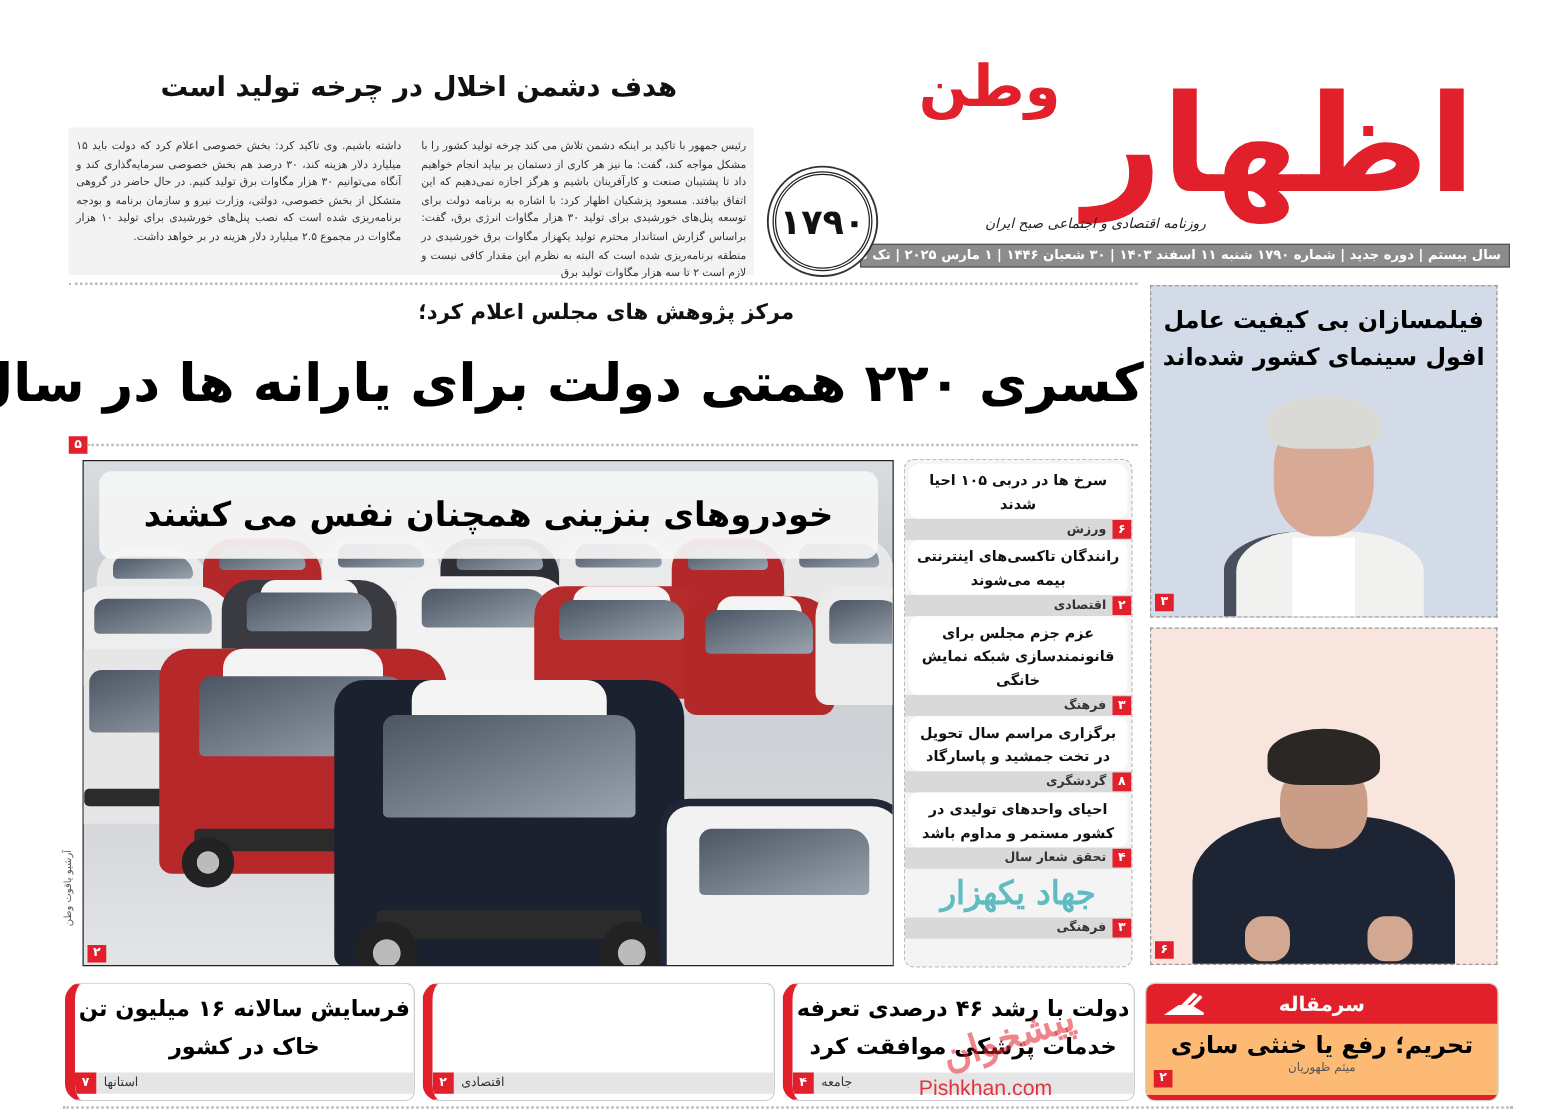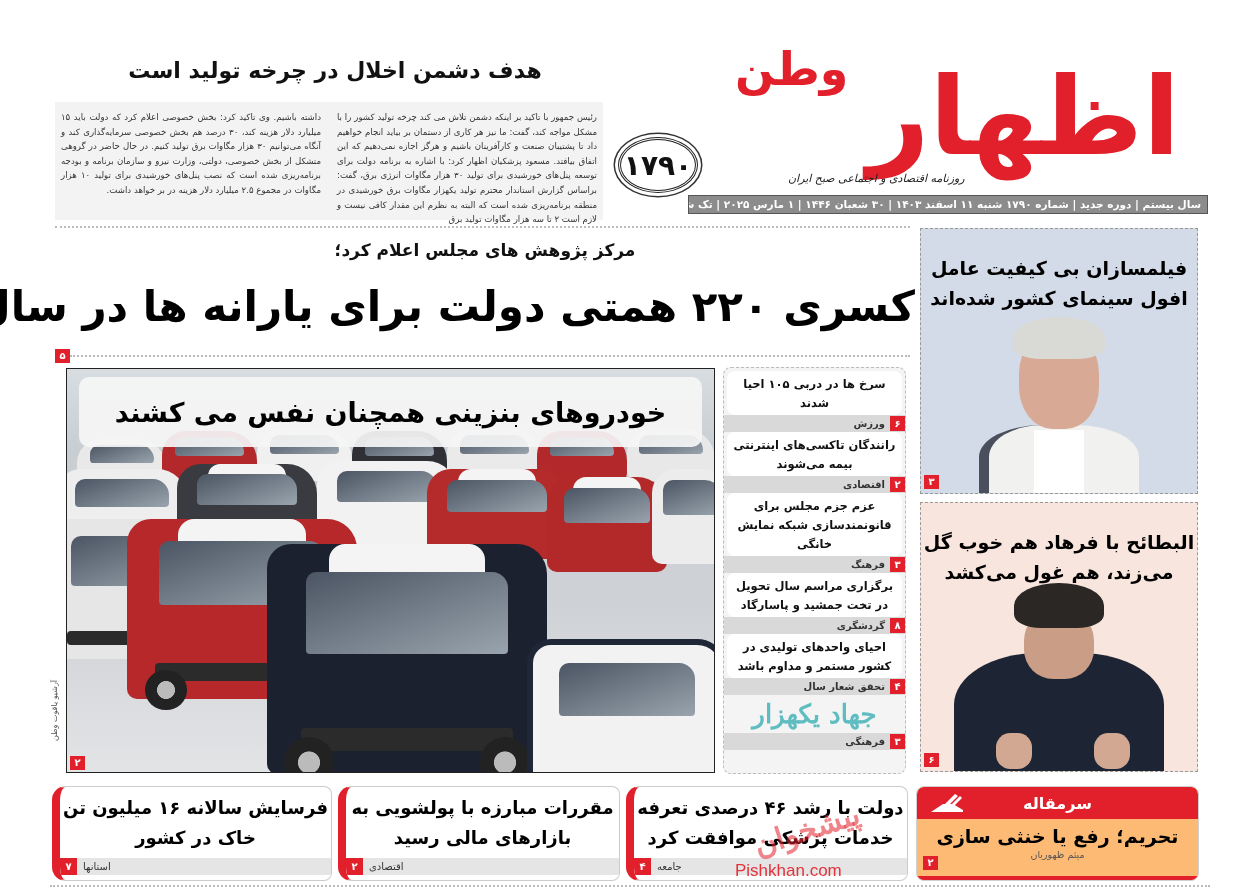--- a/index.html
+++ b/index.html
@@ -9,21 +9,21 @@
   .abs { position: absolute; }
 
   
   #masthead { left: 690px; top: 44px; width: 520px; height: 150px; direction: rtl; }
   #logo-main { position: absolute; right: 30px; top: 18px; font-family: "DejaVu Sans", sans-serif; font-weight: bold; font-size: 108px; line-height: 110px; color: #e2202b; letter-spacing: -4px; }
   #logo-watan { position: absolute; left: 45px; top: 0px; font-weight: bold; font-size: 46px; color: #e2202b; line-height: 50px; }
   #tagline { position: absolute; left: 98px; top: 128px; font-family: "DejaVu Serif", serif; font-style: italic; font-size: 11px; color: #222; }
 
   #issue-bar { left: 688px; top: 195px; width: 520px; height: 19px; background: #8c8c8c; border: 1px solid #555; color: #fff; font-size: 10.5px; font-weight: bold; line-height: 17px; padding: 0 6px; white-space: nowrap; overflow: hidden; text-align: right; }
 
-  #issue-circle { left: 618px; top: 137px; width: 80px; height: 56px; border: 3px double #222; border-radius: 50%; background: #fff; display: flex; align-items: center; justify-content: center; font-size: 28px; font-weight: bold; color: #111; box-shadow: 0 0 0 3px #fff, 0 0 0 4.5px #333; direction: ltr; }
+  #issue-circle { left: 618px; top: 137px; width: 80px; height: 80px; border: 3px double #222; border-radius: 50%; background: #fff; display: flex; align-items: center; justify-content: center; font-size: 28px; font-weight: bold; color: #111; box-shadow: 0 0 0 3px #fff, 0 0 0 4.5px #333; direction: ltr; }
 
   
   #lead-title { left: 60px; top: 58px; width: 550px; text-align: center; font-weight: bold; font-size: 22px; color: #111; }
   #lead-body { left: 55px; top: 102px; width: 548px; height: 118px; background: #f3f3f3; padding: 8px 6px; display: flex; gap: 16px; }
   .lead-col { flex: 1; font-size: 8.6px; line-height: 14.6px; color: #333; text-align: justify; }
 
   
   .dotted-h { height: 0; border-top: 2px dotted #bbb; }
   #rule-top { left: 55px; top: 226px; width: 855px; }
   #kicker { left: 60px; top: 240px; width: 850px; text-align: center; font-size: 17px; font-weight: bold; color: #111; }
@@ -48,21 +48,21 @@
   .brief { background: #fff; border-radius: 8px; margin-bottom: 0; }
   .brief-title { font-weight: bold; font-size: 11.5px; line-height: 19px; text-align: center; color: #111; padding: 4px 6px 2px; }
   .brief-foot { background: #d9d9d9; height: 17px; display: flex; align-items: center; gap: 5px; padding-right: 0; margin: 0 -3px; }
   .brief-foot .page-tag { height: 15px; line-height: 15px; }
   .brief-foot span.sec { font-size: 10px; font-weight: bold; color: #333; }
   #jihad-logo { text-align: center; font-size: 26px; font-weight: bold; color: #5fbdc1; font-family: "DejaVu Serif", serif; letter-spacing: 1px; padding: 4px 0; }
 
   
   #feat1 { left: 920px; top: 228px; width: 278px; height: 266px; background: #d4dbe8; border: 1px dashed #999; overflow: hidden; }
   #feat2 { left: 920px; top: 502px; width: 278px; height: 270px; background: #f8e5de; border: 1px dashed #999; overflow: hidden; }
-  .feat-title { position: absolute; top: 24px; left: 0; right: 0; text-align: center; font-weight: bold; font-size: 19px; line-height: 30px; color: #000; }
+  .feat-title { position: absolute; top: 12px; left: 0; right: 0; text-align: center; font-weight: bold; font-size: 19px; line-height: 30px; color: #000; }
   .person { position: absolute; left: 50%; transform: translateX(-50%); }
   .person .head { position: absolute; border-radius: 45% 45% 42% 42%; }
   .person .hair { position: absolute; border-radius: 50% 50% 30% 30%; }
   .person .body { position: absolute; border-radius: 40% 40% 0 0; }
   #feat1 .page-tag, #feat2 .page-tag { position: absolute; left: 3px; bottom: 4px; }
 
   
   #editorial { left: 916px; top: 786px; width: 283px; height: 95px; border: 1.5px solid #cfcfcf; border-radius: 8px; overflow: hidden; background: #fdba74; }
   #editorial-bar { height: 32px; background: #e2202b; border-radius: 7px 7px 0 0; display: flex; align-items: center; justify-content: center; color: #fff; font-weight: bold; font-size: 16px; position: relative; }
   #editorial-icon { position: absolute; left: 12px; top: 5px; width: 36px; height: 22px; }
@@ -235,21 +235,20 @@
   <div class="person" style="top:86px;width:180px;height:180px;">
     <div class="body" style="left:10px;top:110px;width:160px;height:80px;background:#f1f1ef;border-left:10px solid #4a4f5d;"></div>
     <div class="body" style="left:65px;top:115px;width:50px;height:70px;background:#ffffff;border-radius:0;"></div>
     <div class="head" style="left:50px;top:14px;width:80px;height:100px;background:#d8aa95;"></div>
     <div class="hair" style="left:44px;top:2px;width:92px;height:42px;background:#d9d9d6;"></div>
   </div>
   <div class="page-tag">۳</div>
 </div>
 
 <div id="feat2" class="abs">
-  <div class="feat-title">البطائح با فرهاد هم خوب گل می‌زند، هم غول می‌کشد</div>
   <div class="person" style="top:80px;width:230px;height:190px;">
     <div class="body" style="left:10px;top:70px;width:210px;height:130px;background:#1d2535;"></div>
     <div class="head" style="left:80px;top:26px;width:70px;height:70px;background:#c99d86;"></div>
     <div class="hair" style="left:70px;top:0px;width:90px;height:45px;background:#2a2724;"></div>
     <div class="head" style="left:52px;top:150px;width:36px;height:36px;background:#d2a893;border-radius:40%;"></div>
     <div class="head" style="left:150px;top:150px;width:36px;height:36px;background:#d2a893;border-radius:40%;"></div>
   </div>
   <div class="page-tag">۶</div>
 </div>
 
@@ -269,21 +268,20 @@
 </div>
 
 <div id="bbox1" class="bbox">
   <div class="bbox-title">دولت با رشد ۴۶ درصدی تعرفه خدمات پزشکی موافقت کرد</div>
   <div class="bbox-foot">
     <div class="page-tag">۴</div>
     <span class="sec">جامعه</span>
   </div>
 </div>
 <div id="bbox2" class="bbox">
-  <div class="bbox-title">مقررات مبارزه با پولشویی به بازارهای مالی رسید</div>
   <div class="bbox-foot">
     <div class="page-tag">۲</div>
     <span class="sec">اقتصادی</span>
   </div>
 </div>
 <div id="bbox3" class="bbox">
   <div class="bbox-title">فرسایش سالانه ۱۶ میلیون تن خاک در کشور</div>
   <div class="bbox-foot">
     <div class="page-tag">۷</div>
     <span class="sec">استانها</span>

